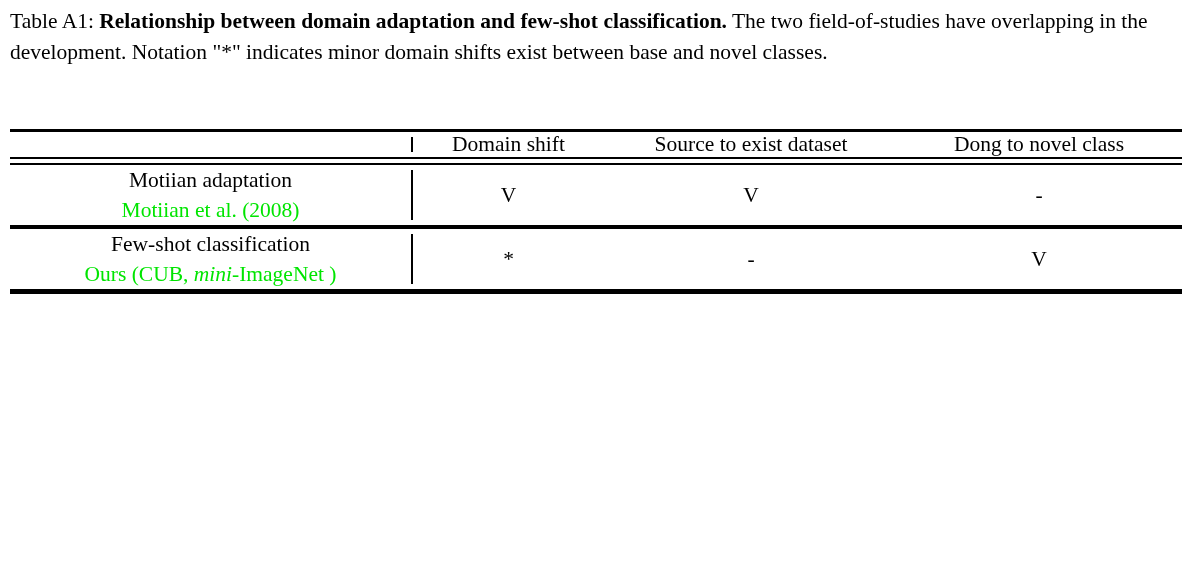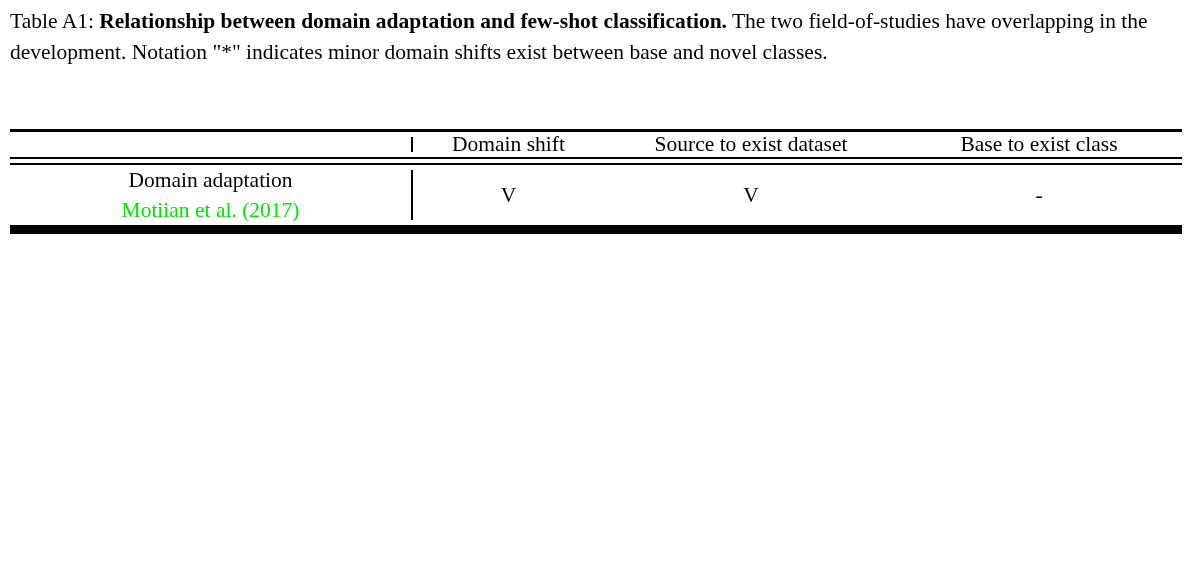--- a/index.html
+++ b/index.html
@@ -136,60 +136,69 @@
         <tr class="rule">
             <td colspan="4">
               <div></div>
             </td>
           </tr>
 
         <tr class="hdr-row">
           <td></td>
           <td class="hdr-cell vsep">Domain shift</td>
           <td class="hdr-cell">Source to exist dataset</td>
-          <td class="hdr-cell">Base to exist class</td>
+          <td class="hdr-cell">Dong to novel class</td>
         </tr>
 
         <tr class="rule thin">
             <td colspan="4">
               <div></div>
             </td>
           </tr>
         <tr class="rule-gap">
             <td colspan="4"></td>
           </tr>
         <tr class="rule thin">
             <td colspan="4">
               <div></div>
             </td>
           </tr>
 
         <tr>
           <td class="lbl-cell">
-            <span class="lbl-line">Domain adaptation</span>
-            <span class="lbl-line green">Motiian et al. (2017)</span>
+            <span class="lbl-line">Motiian adaptation</span>
+            <span class="lbl-line green">Motiian et al. (2008)</span>
           </td>
           <td class="mark-cell vsep">V</td>
           <td class="mark-cell">V</td>
           <td class="mark-cell">-</td>
         </tr>
 
         <tr class="rule thin">
             <td colspan="4">
               <div></div>
             </td>
           </tr>
 
 
         <tr class="rule thin">
             <td colspan="4">
               <div></div>
             </td>
           </tr>
 
+        <tr>
+          <td class="lbl-cell">
+            <span class="lbl-line">Few-shot classification</span>
+            <span class="lbl-line green">Ours (CUB, <span class="ital">mini</span>-ImageNet )</span>
+          </td>
+          <td class="mark-cell vsep">*</td>
+          <td class="mark-cell">-</td>
+          <td class="mark-cell">V</td>
+        </tr>
 
         <tr class="rule thin">
             <td colspan="4">
               <div></div>
             </td>
           </tr>
 
 
         <tr class="rule">
             <td colspan="4">

